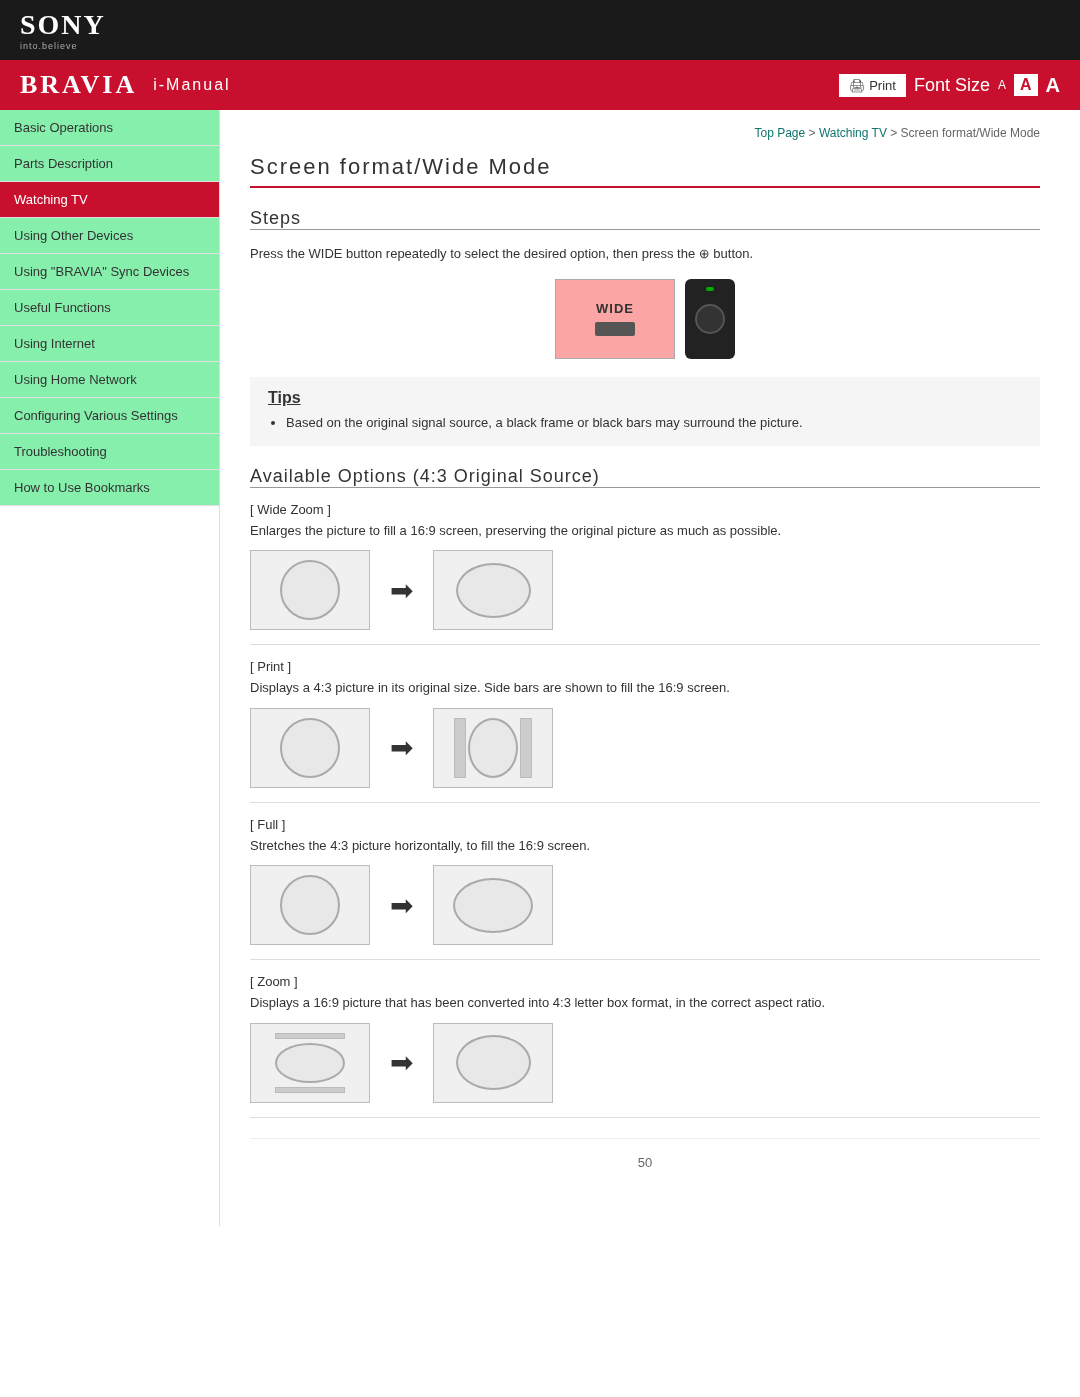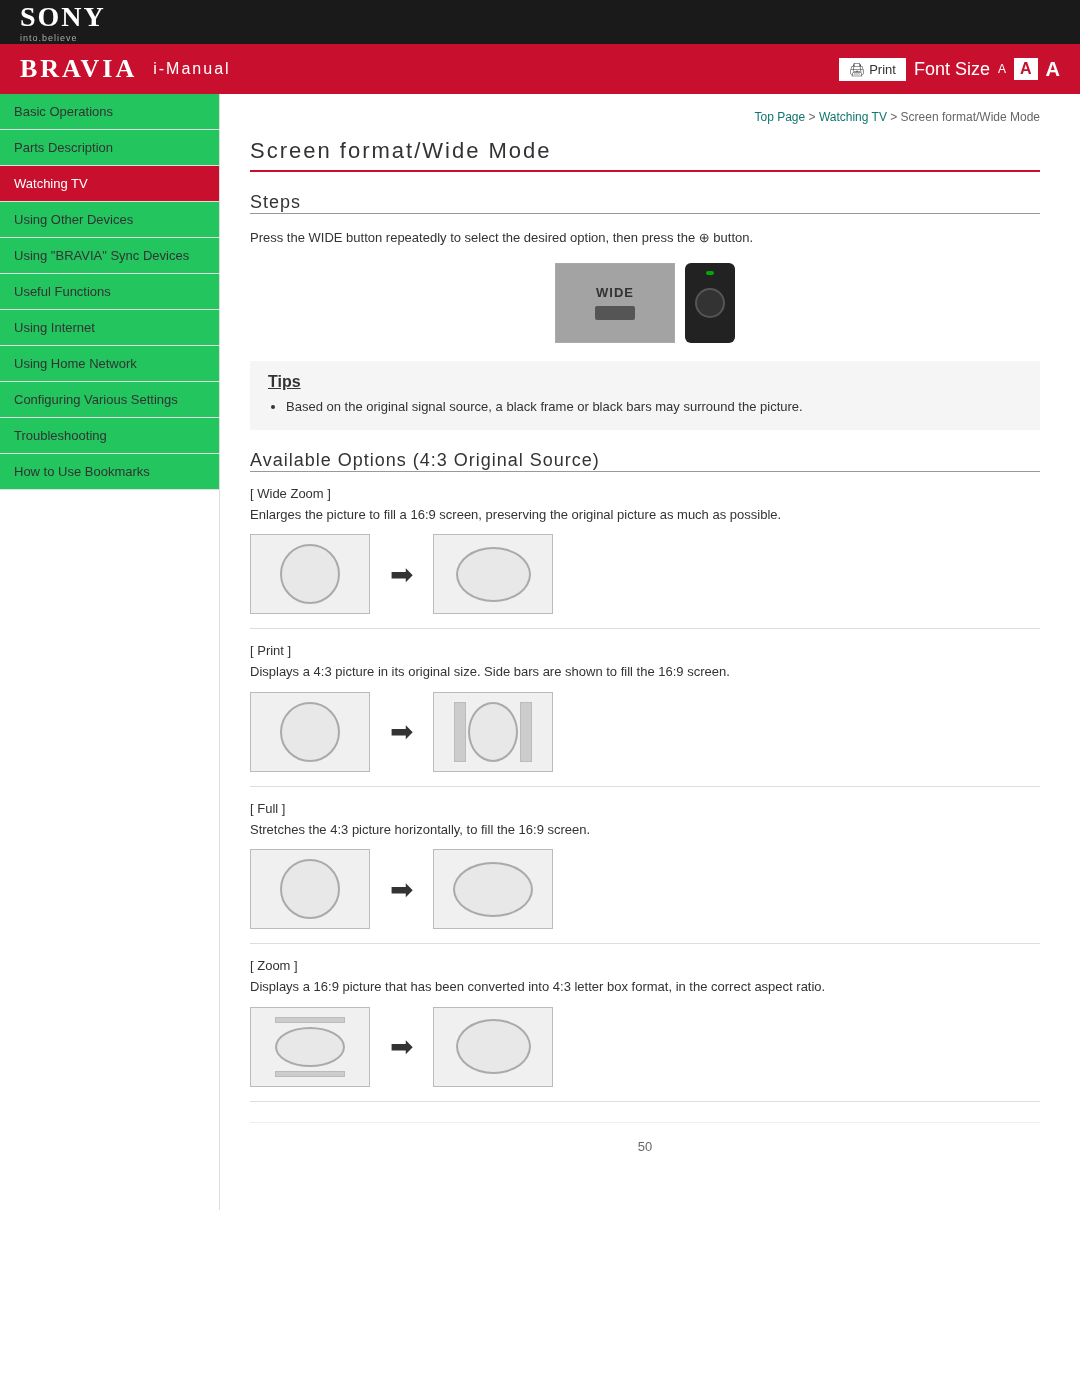--- a/index.html
+++ b/index.html
@@ -1,40 +1,40 @@
 <!DOCTYPE html>
 <html><head>
   <meta charset="utf-8">
   <style>
     * { box-sizing: border-box; margin: 0; padding: 0; }
     body { font-family: Arial, sans-serif; background: #fff; color: #333; font-size: 14px; width: 1080px; min-height: 1397px; }
 
     
-    .header { background: #1a1a1a; padding: 10px 20px; display: flex; align-items: center; justify-content: space-between; height: 44px; }
+    .header { background: #1a1a1a; padding: 10px 20px; display: flex; align-items: center; justify-content: space-between; height: 60px; }
     .sony-logo { color: #fff; font-size: 28px; font-weight: bold; letter-spacing: 2px; font-family: 'Times New Roman', serif; }
     .sony-tagline { color: #aaa; font-size: 9px; letter-spacing: 1px; }
 
     
     .toolbar { background: #c8102e; height: 50px; display: flex; align-items: center; padding: 0 20px; justify-content: space-between; }
     .bravia-logo { color: #fff; font-size: 26px; font-weight: bold; letter-spacing: 3px; font-family: 'Times New Roman', serif; }
     .imanual-label { color: #fff; font-size: 16px; margin-left: 16px; letter-spacing: 2px; }
     .toolbar-left { display: flex; align-items: center; }
     .toolbar-right { display: flex; align-items: center; gap: 8px; }
     .print-btn { background: #fff; color: #333; border: none; padding: 4px 10px; font-size: 13px; cursor: pointer; display: flex; align-items: center; gap: 4px; }
     .font-size-label { color: #fff; font-size: 18px; }
     .font-size-a-small { color: #fff; font-size: 12px; cursor: pointer; }
     .font-size-a-medium { background: #fff; color: #c8102e; font-size: 16px; font-weight: bold; padding: 2px 6px; cursor: pointer; }
     .font-size-a-large { color: #fff; font-size: 20px; font-weight: bold; cursor: pointer; }
 
     
     .main-layout { display: flex; }
 
     
     .sidebar { width: 220px; min-width: 220px; border-right: 1px solid #ddd; padding-top: 0; }
-    .sidebar-item { padding: 10px 14px; border-bottom: 1px solid #e0e0e0; font-size: 13px; cursor: pointer; color: #333; background: #22c55e; }
+    .sidebar-item { padding: 10px 14px; border-bottom: 1px solid #e0e0e0; font-size: 13px; cursor: pointer; color: #333; background: #86efac; }
     .sidebar-item.active { background: #c8102e; color: #fff; }
 
     
     .content { flex: 1; padding: 16px 40px 40px 30px; }
 
     
     .breadcrumb { text-align: right; font-size: 12px; color: #c8102e; margin-bottom: 14px; }
     .breadcrumb a { color: #0f766e; text-decoration: none; }
     .breadcrumb span { color: #666; }
 
@@ -42,21 +42,21 @@
     .page-title { font-size: 22px; font-weight: normal; letter-spacing: 2px; border-bottom: 2px solid #c8102e; padding-bottom: 6px; margin-bottom: 18px; }
 
     
     .section-heading { font-size: 18px; font-weight: normal; letter-spacing: 1px; border-bottom: 1px solid #999; padding-bottom: 0; margin-bottom: 14px; margin-top: 20px; }
 
     
     .steps-text { font-size: 13px; margin-bottom: 14px; line-height: 1.6; }
 
     
     .wide-illustration { display: flex; align-items: center; justify-content: center; margin: 10px 0 18px 0; gap: 10px; }
-    .wide-box { border: 1px solid #aaa; width: 120px; height: 80px; display: flex; flex-direction: column; align-items: center; justify-content: center; background: #a3a3a3; gap: 6px; }
+    .wide-box { border: 1px solid #aaa; width: 120px; height: 80px; display: flex; flex-direction: column; align-items: center; justify-content: center; background: #fca5a5; gap: 6px; }
     .wide-text { font-size: 13px; font-weight: bold; letter-spacing: 1px; }
     .wide-button-rect { width: 40px; height: 14px; background: #555; border-radius: 2px; }
     .remote-img { width: 50px; height: 80px; background: #222; border-radius: 6px; display: flex; align-items: center; justify-content: center; position: relative; overflow: hidden; }
     .remote-circle { width: 30px; height: 30px; border-radius: 50%; border: 2px solid #555; background: #333; position: absolute; top: 50%; left: 50%; transform: translate(-50%, -50%); }
     .remote-led { width: 8px; height: 4px; background: #00aa00; border-radius: 2px; position: absolute; top: 8px; left: 50%; transform: translateX(-50%); }
 
     
     .tips-box { background: #f5f5f5; border: none; padding: 12px 18px; margin-bottom: 20px; }
     .tips-title { font-size: 16px; font-weight: bold; margin-bottom: 6px; text-decoration: underline; }
     .tips-list { list-style: disc; padding-left: 18px; font-size: 13px; line-height: 1.6; }

